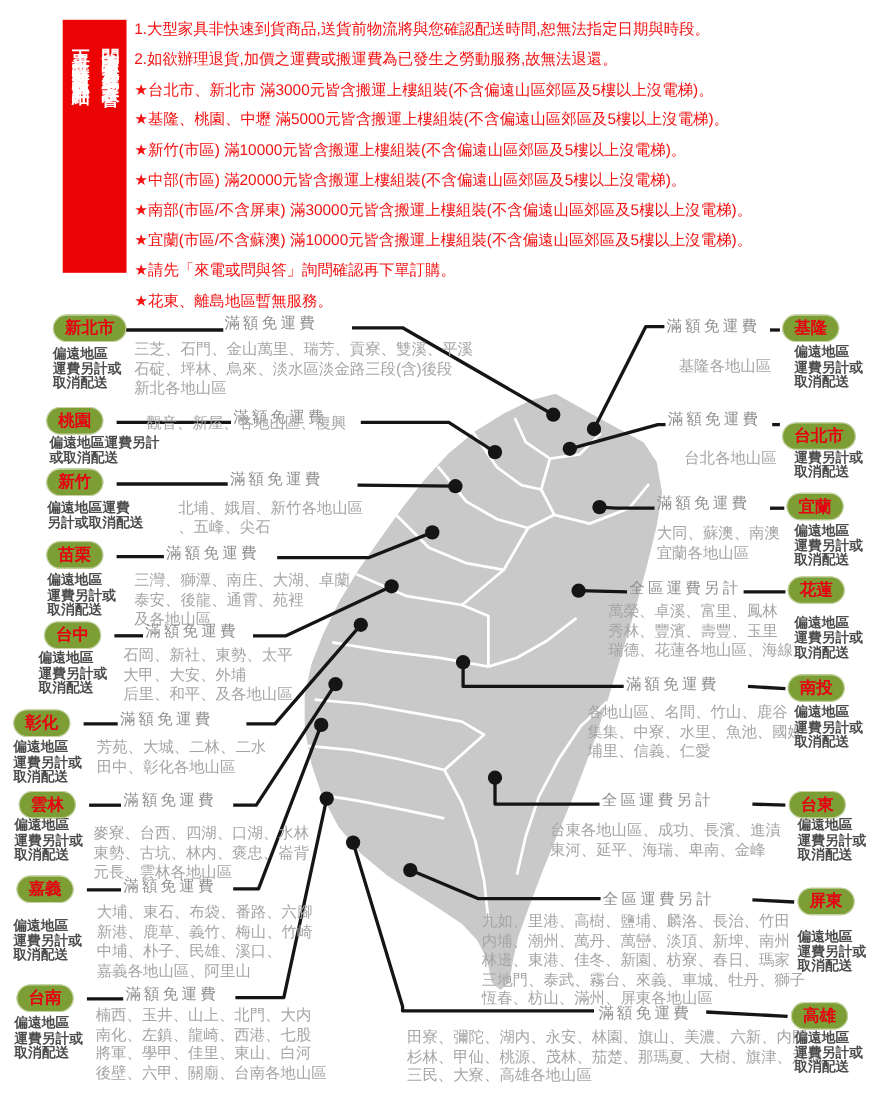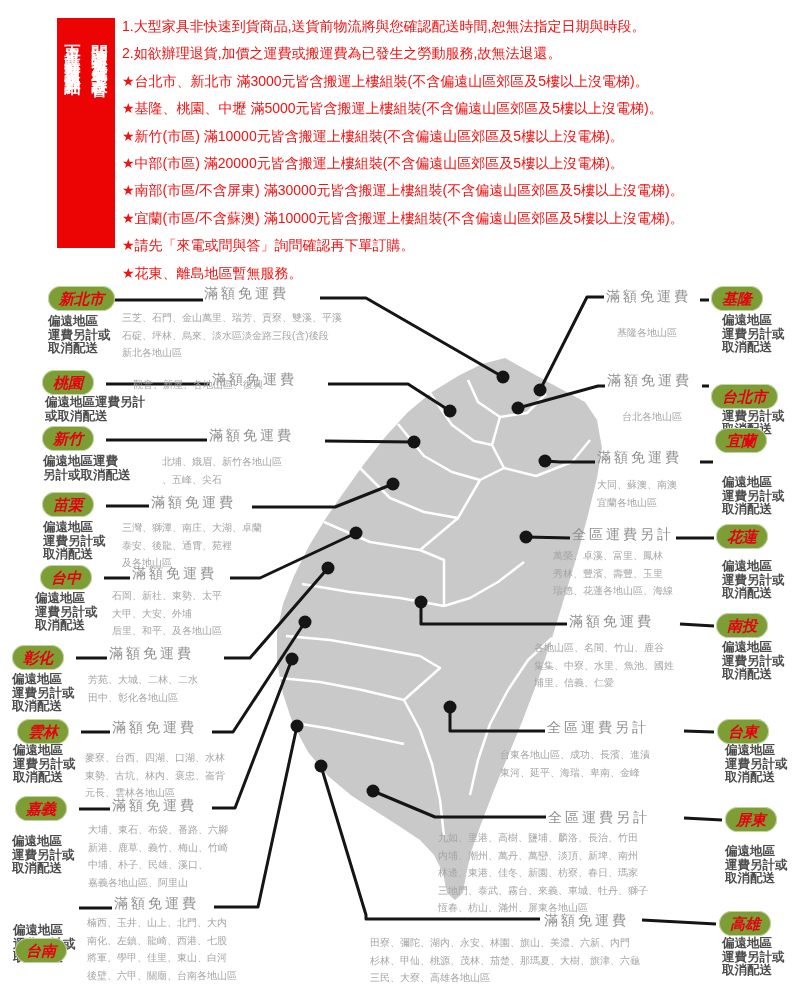--- a/index.html
+++ b/index.html
@@ -19,58 +19,58 @@
           font-size:14px;line-height:27.4px;color:#f41111;
           white-space:pre-line;z-index:3;font-weight:500;}
 
   
   svg.map{position:absolute;left:0;top:0;z-index:1;}
 
   
   .region > span{position:absolute;display:block;}
   .pill{background:#7d9d35;color:#e60012;font-weight:bold;font-size:15px;
         line-height:21px;padding:2px 11px;border-radius:14px;white-space:nowrap;
-        box-shadow:inset 0 0 0 1px rgba(255,255,255,.55);z-index:4;font-style:italic;}
+        box-shadow:inset 0 0 0 1px rgba(255,255,255,.55);z-index:4;}
   .hdr{color:#8f8f8f;font-size:14px;letter-spacing:3px;white-space:nowrap;z-index:2;}
-  .areas{color:#a5a5a5;font-size:10px;line-height:17.5px;white-space:pre-line;z-index:2;}
+  .areas{color:#a5a5a5;font-size:14px;line-height:17.5px;white-space:pre-line;z-index:2;}
   .note{color:#4c4c4c;font-weight:bold;font-size:12.5px;line-height:13.5px;
         white-space:pre-line;z-index:2;}
 
   
   .r0 .pill{left:48px;top:286px}   .r0 .hdr{left:204px;top:285px}
   .r0 .areas{left:122px;top:309px} .r0 .note{left:48px;top:315px}
   .r1 .pill{left:711px;top:286px}  .r1 .hdr{left:606px;top:288px}
   .r1 .areas{left:617px;top:324px} .r1 .note{left:722px;top:314px}
   .r2 .pill{left:42px;top:370px}   .r2 .hdr{left:212px;top:371px}
   .r2 .areas{left:133px;top:376px} .r2 .note{left:45px;top:396px}
   .r3 .pill{left:711px;top:384px}  .r3 .hdr{left:607px;top:372px}
   .r3 .areas{left:622px;top:408px} .r3 .note{left:722px;top:396px}
   .r4 .pill{left:42px;top:426px}   .r4 .hdr{left:209px;top:427px}
   .r4 .areas{left:162px;top:453px} .r4 .note{left:43px;top:455px}
-  .r5 .pill{left:715px;top:428px}  .r5 .hdr{left:597px;top:449px}
+  .r5 .pill{left:715px;top:448px}  .r5 .hdr{left:597px;top:449px}
   .r5 .areas{left:597px;top:476px} .r5 .note{left:722px;top:476px}
   .r6 .pill{left:42px;top:492px}   .r6 .hdr{left:151px;top:494px}
   .r6 .areas{left:122px;top:519px} .r6 .note{left:43px;top:521px}
   .r7 .pill{left:716px;top:524px}  .r7 .hdr{left:572px;top:526px}
   .r7 .areas{left:553px;top:547px} .r7 .note{left:722px;top:560px}
   .r8 .pill{left:40px;top:565px}   .r8 .hdr{left:132px;top:565px}
   .r8 .areas{left:112px;top:587px} .r8 .note{left:35px;top:592px}
   .r9 .pill{left:716px;top:613px}  .r9 .hdr{left:569px;top:613px}
   .r9 .areas{left:534px;top:639px} .r9 .note{left:722px;top:641px}
   .r10 .pill{left:12px;top:645px}  .r10 .hdr{left:109px;top:645px}
   .r10 .areas{left:88px;top:671px} .r10 .note{left:12px;top:673px}
   .r11 .pill{left:17px;top:719px}  .r11 .hdr{left:112px;top:719px}
   .r11 .areas{left:85px;top:749px} .r11 .note{left:13px;top:744px}
   .r12 .pill{left:717px;top:719px} .r12 .hdr{left:547px;top:719px}
   .r12 .areas{left:500px;top:746px}.r12 .note{left:725px;top:744px}
   .r13 .pill{left:15px;top:796px}  .r13 .hdr{left:112px;top:797px}
   .r13 .areas{left:88px;top:821px} .r13 .note{left:12px;top:835px}
   .r14 .pill{left:725px;top:807px} .r14 .hdr{left:548px;top:809px}
   .r14 .areas{left:438px;top:829px}.r14 .note{left:725px;top:845px}
-  .r15 .pill{left:15px;top:938px}  .r15 .hdr{left:114px;top:895px}
+  .r15 .pill{left:15px;top:895px}  .r15 .hdr{left:114px;top:895px}
   .r15 .areas{left:87px;top:914px} .r15 .note{left:13px;top:924px}
   .r16 .pill{left:719px;top:911px} .r16 .hdr{left:544px;top:912px}
   .r16 .areas{left:370px;top:934px}.r16 .note{left:722px;top:937px}
 </style>
 </head>
 <body>
 
 <div class="page">
 
   <div class="banner">

